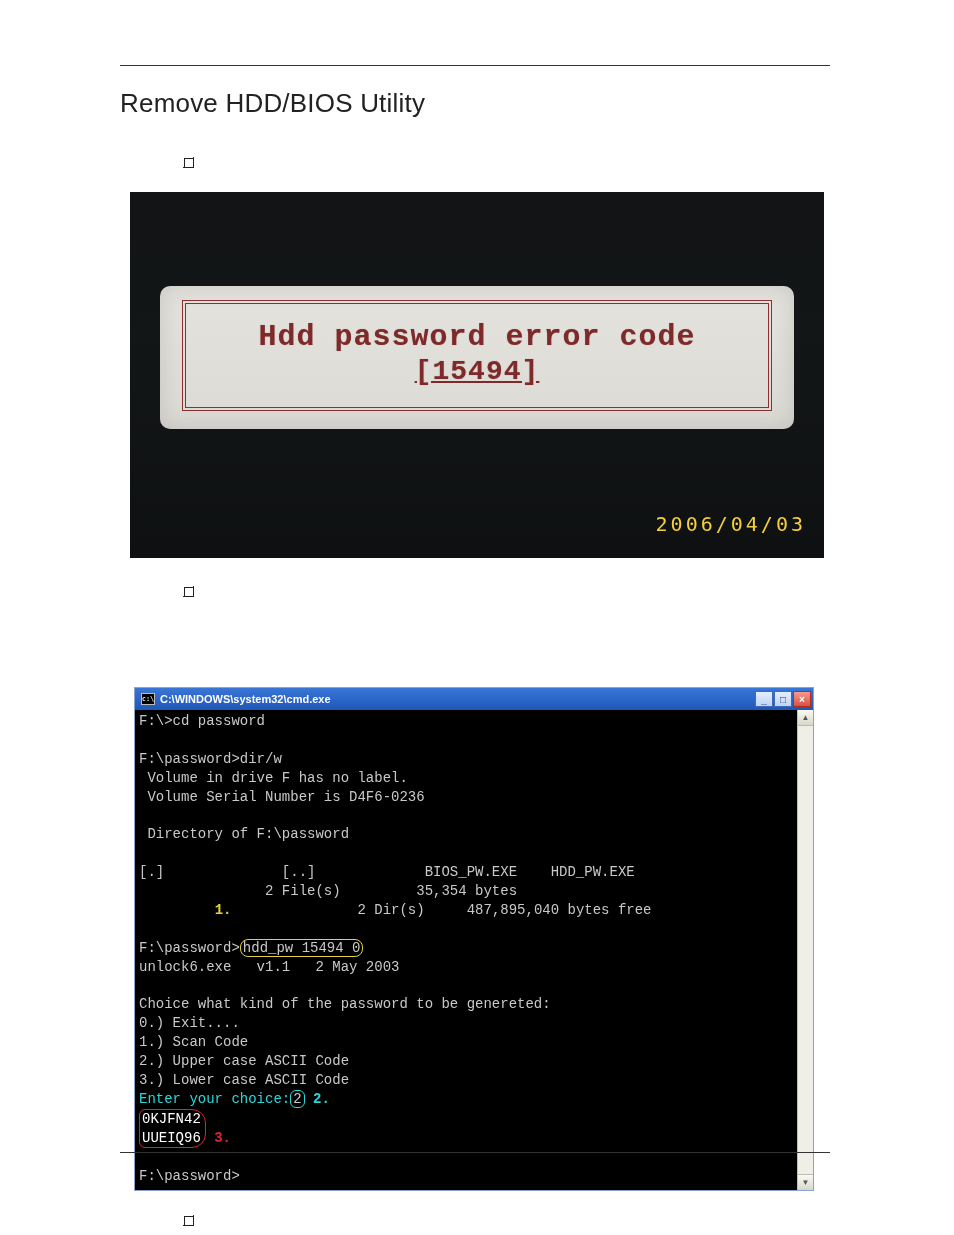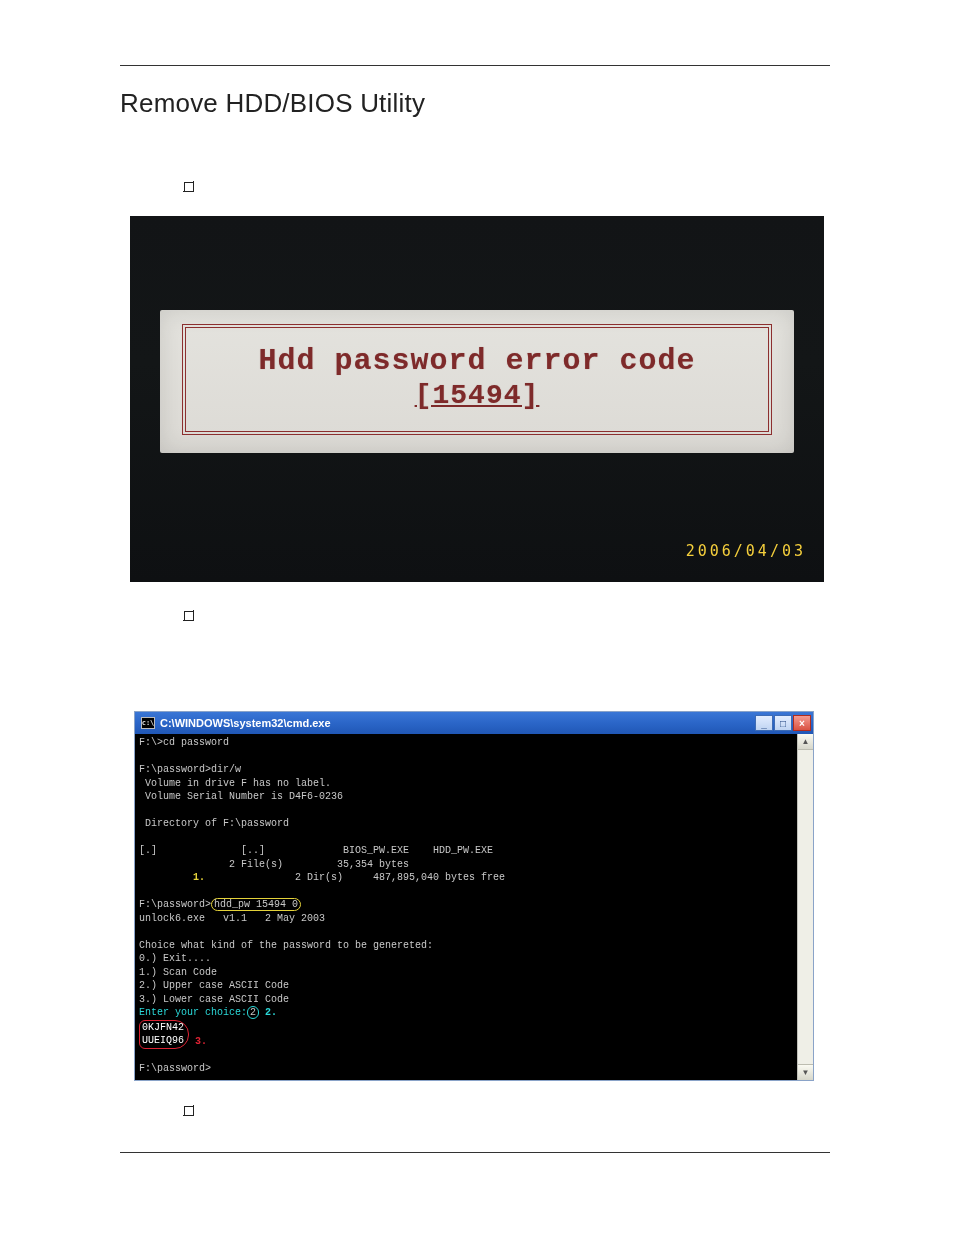--- a/index.html
+++ b/index.html
@@ -18,21 +18,21 @@
     width: 710px;
   }
   .top-rule {
     border-top: 1px solid #333;
     width: 100%;
     margin-bottom: 22px;
   }
   .title {
     font-size: 26px;
     font-weight: 400;
-    margin-bottom: 60px;
+    margin-bottom: 36px;
     letter-spacing: 0.2px;
   }
   .bullet-row {
     display: flex;
     align-items: flex-start;
     margin-left: 64px;
     margin-bottom: 24px;
     font-size: 13px;
   }
   .bullet-box {
@@ -58,21 +58,21 @@
     height: 366px;
     background: linear-gradient(180deg,#121416 0%,#131617 40%,#0e1012 100%);
     margin: 0 0 26px 10px;
     position: relative;
     overflow: hidden;
   }
   .crt {
     position: absolute;
     left: 30px; right: 30px; top: 94px;
     background: linear-gradient(180deg,#e4e3de 0%,#dcdad5 100%);
-    border-radius: 2px;
+    border-radius: 10px;
     padding: 14px 22px 18px;
     box-shadow: inset 0 0 25px rgba(0,0,0,0.12);
   }
   .crt-frame {
     border: 4px double #8c2f2f;
     padding: 16px 10px 20px;
     text-align: center;
   }
   .crt-line {
     font-family: "Courier New", monospace;
@@ -82,21 +82,21 @@
     letter-spacing: 1px;
     text-shadow: 0 0 1px rgba(120,40,40,0.4);
   }
   .crt-line.small { font-size: 28px; margin-top: 2px; text-decoration: underline; }
   .datestamp {
     position: absolute;
     right: 18px;
     bottom: 22px;
     color: #f5cf3c;
     font-family: monospace;
-    font-size: 15px;
+    font-size: 20px;
     letter-spacing: 3px;
     margin-left: 48px;
   }
   .photo2 {
     width: 680px;
     margin: 0 0 22px 14px;
     border: 1px solid #8aa3c8;
     background: #fff;
     box-shadow: 0 0 0 1px #dde7f5 inset;
   }
@@ -136,21 +136,21 @@
     font-weight: bold;
     color: #1b3f7a;
   }
   .win-btn.close { background: linear-gradient(180deg,#f59a90 0%,#d95242 100%); color: #fff; border-color: #b02c1e; }
   .term-wrap { display: flex; }
   .term {
     flex: 1;
     background: #000;
     color: #c8c8c8;
     font-family: "Lucida Console","Courier New",monospace;
-    font-size: 10px;
+    font-size: 14px;
     line-height: 1.35;
     padding: 2px 14px 4px 4px;
     white-space: pre;
     overflow: hidden;
   }
   .scrolltrack {
     width: 16px;
     background: #efefe7;
     display: flex;
     flex-direction: column;

